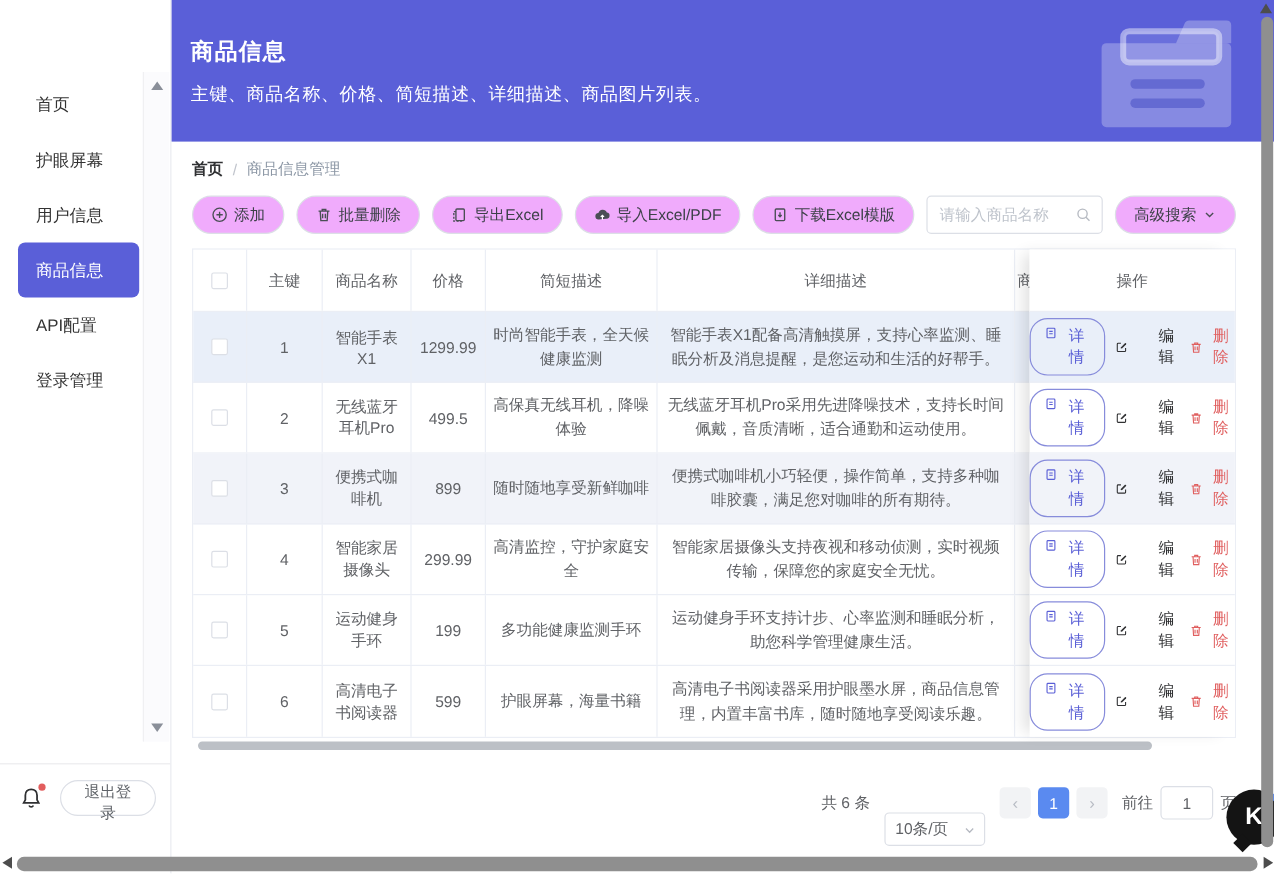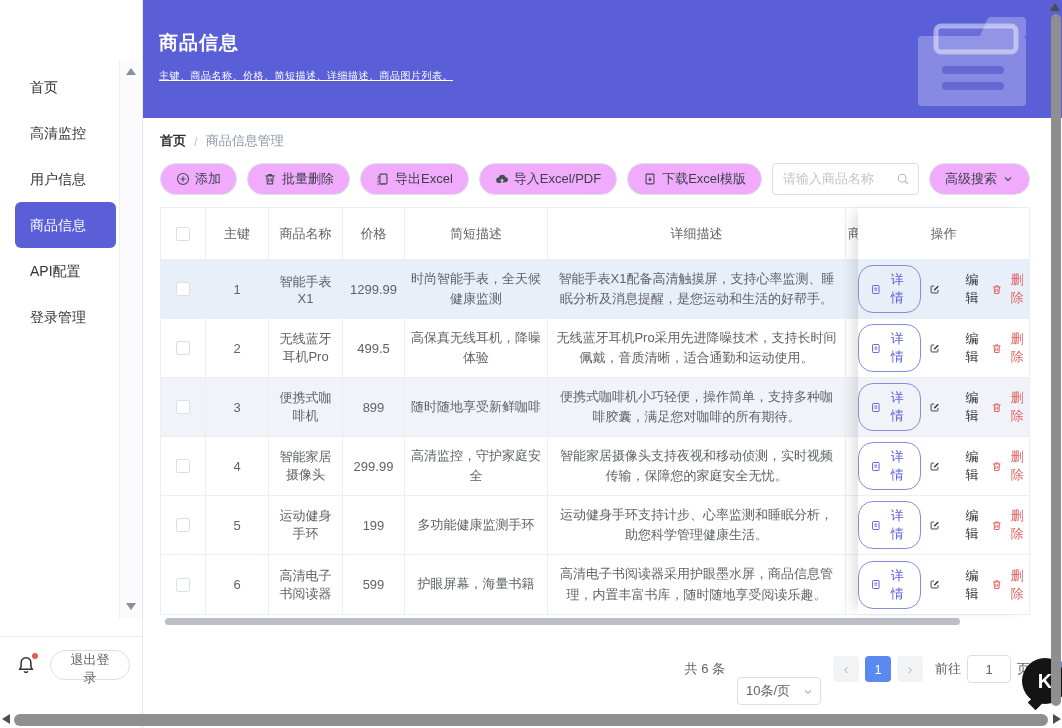--- a/index.html
+++ b/index.html
@@ -18,21 +18,21 @@
   .tri-down { bottom:8px; border-top:7px solid #8a8f99; }
   .side-bottom { position:absolute; left:0; bottom:36px; width:142px; height:56px; border-top:1px solid #ececee; display:flex; align-items:center; padding:0 12px 0 16px; gap:14px; }
   .bell-wrap { position:relative; width:20px; height:20px; color:#303133; }
   .bell-dot { position:absolute; top:-2px; right:-2px; width:6px; height:6px; background:#e25d5d; border-radius:50%; }
   .logout-btn { height:30px; padding:0 16px; border:1px solid #dcdfe6; border-radius:16px; background:#fff; color:#5f6368; font-size:13px; cursor:pointer; font-family:inherit; }
 
   
   .main { position:absolute; left:143px; top:0; width:919px; height:728px; background:#fff; }
   .banner { position:relative; height:118px; background:#5a5fd8; color:#fff; padding:30px 0 0 16px; overflow:hidden; }
   .banner-title { font-size:19px; font-weight:bold; letter-spacing:1px; }
-  .banner-sub { font-size:10px; margin-top:13px; letter-spacing:0.5px;text-decoration:underline; }
+  .banner-sub { font-size:15px; margin-top:13px; letter-spacing:0.5px; }
   .banner-folder { position:absolute; right:20px; top:14px; }
 
   .breadcrumb { margin:14px 0 0 17px; font-size:13px; display:flex; gap:8px; align-items:center; }
   .bc-root { color:#303133; font-weight:bold; }
   .bc-sep { color:#c0c4cc; }
   .bc-cur { color:#8c97a5; }
 
   
   .toolbar { margin:13px 32px 0 17px; display:flex; align-items:center; gap:10px; }
   .tbtn { height:32px; display:inline-flex; align-items:center; gap:5px; padding:0 15px; border:1px solid #dcdfe6; border-radius:16px; background:#f0abfc; color:#3d4149; font-size:13px; cursor:pointer; font-family:inherit; white-space:nowrap; }
@@ -54,21 +54,21 @@
   .row-tint { background:#f1f3f9; }
   .c-img { justify-content:flex-start; padding:4px 0 4px 2px; white-space:nowrap; overflow:hidden; }
   .c-detail { line-height:1.55; }
   .c-short { line-height:1.55; }
   .cb { width:14px; height:14px; border:1px solid #dcdfe6; border-radius:2px; background:#fff; display:inline-block; cursor:pointer; }
 
   .ops { position:absolute; top:0; right:0; width:171px; height:100%; background:#fff; box-shadow:-9px 0 12px -4px rgba(0,0,0,0.12); }
   .ops-head { height:52px; border-bottom:1px solid #ebeef5; display:flex; align-items:center; justify-content:center; color:#606266; font-weight:500; background:#fff; }
   .ops-row { height:59px; border-bottom:1px solid #ebeef5; display:flex; align-items:center; justify-content:center; gap:8px; }
   .ops-row:last-child { border-bottom:none; }
-  .btn-detail { display:inline-flex; align-items:center; gap:4px; border:1px solid #878cdb; color:#5a5fd6; background:transparent; border-radius:15px; padding:5px 11px; font-size:13px; cursor:pointer; font-family:inherit; }
+  .btn-detail { display:inline-flex; gap:4px; border:1px solid #878cdb; color:#5a5fd6; background:transparent; border-radius:15px; padding:5px 11px; font-size:13px; cursor:pointer; font-family:inherit; }
   .btn-edit,.btn-del { display:inline-flex; align-items:center; gap:3px; border:none; background:transparent; font-size:13px; cursor:pointer; font-family:inherit; }
   .btn-edit { color:#303133;gap:21px; }
   .btn-del { color:#e05f5f; }
 
   .tbl-hscroll { margin:3px 0 0 22px; width:795px; height:7px; background:#bcc0c6; border-radius:4px; }
 
   
   .pagination { margin:8px 32px 0 17px; width:870px; display:flex; justify-content:flex-end; align-items:center; gap:12px; color:#606266; }
   .psel { position:relative; width:84px; height:28px; border:1px solid #dcdfe6; border-radius:4px; display:flex; align-items:center; padding:0 22px 0 8px; cursor:pointer; background:#fff;margin-top:44px; }
   .psel .chev { position:absolute; right:6px; top:8px; color:#b6bac2; }
@@ -91,21 +91,21 @@
   .hscroll-right { position:absolute; right:1px; bottom:4px; width:0; height:0; border-top:5px solid transparent; border-bottom:5px solid transparent; border-left:8px solid #4d4d4d; z-index:40; }
 </style>
 </head>
 <body>
 
 <div class="app">
 
   <aside class="sidebar">
     <nav class="side-nav">
       <div class="side-item">首页</div>
-      <div class="side-item">高清监控</div>
+      <div class="side-item">护眼屏幕</div>
       <div class="side-item">用户信息</div>
       <div class="side-item active">商品信息</div>
       <div class="side-item">API配置</div>
       <div class="side-item">登录管理</div>
     </nav>
     <div class="side-strip">
       <div class="tri-up"></div>
       <div class="tri-down"></div>
     </div>
     <div class="side-bottom">

